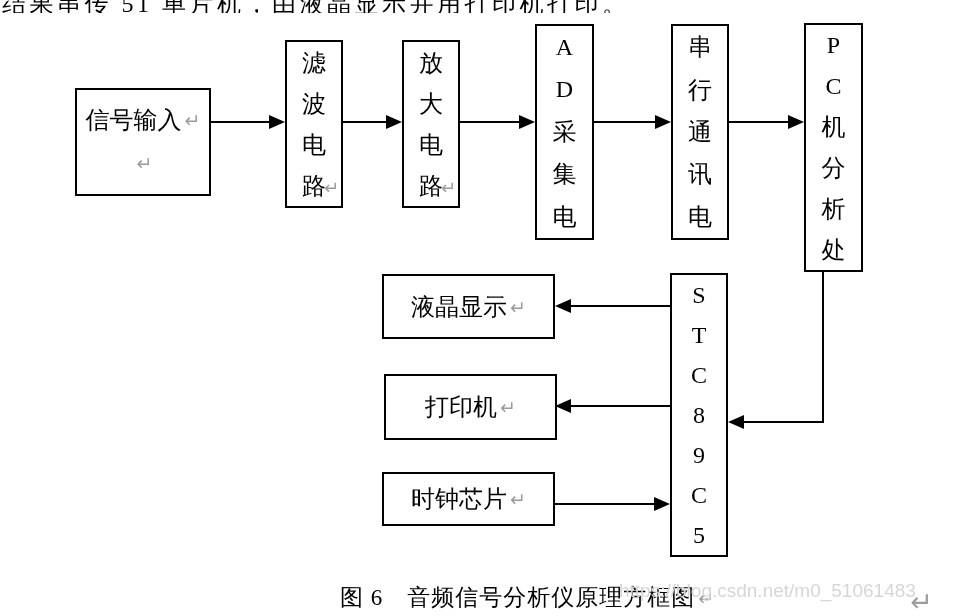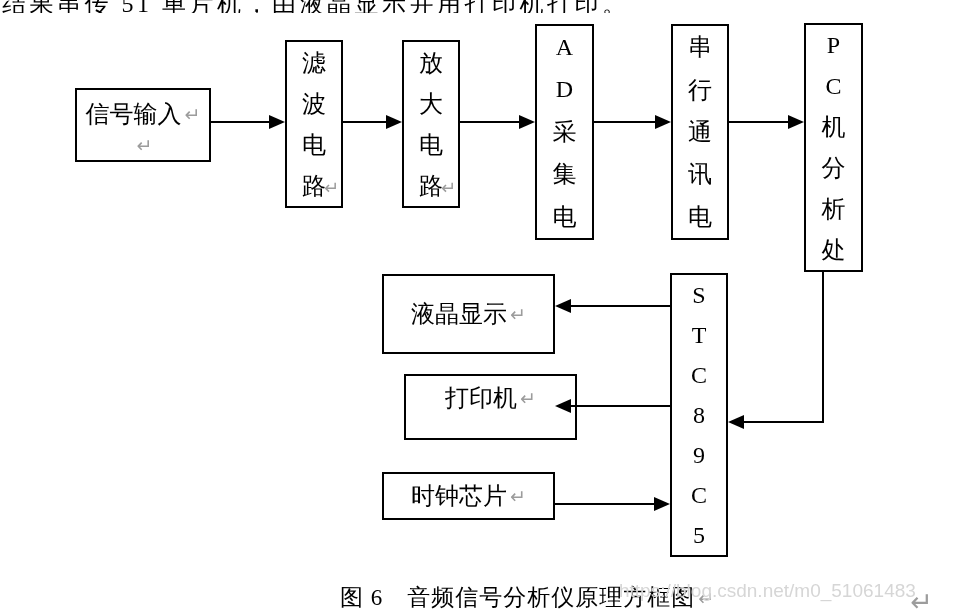--- a/index.html
+++ b/index.html
@@ -40,21 +40,21 @@
 </style>
 </head>
 <body>
 
 <div id="page">
 
   <div id="top-text-clip">
     <div>结果串传 51 单片机，由液晶显示并用打印机打印。</div>
   </div>
 
-  <div class="box hbox" style="left:75px;top:88px;width:136px;height:74px;padding-top:8px;">
+  <div class="box hbox" style="left:75px;top:88px;width:136px;height:108px;padding-top:8px;">
     <div class="line">
       <span>信号输入</span>
         <span class="ret">↵</span>
     </div>
     <div class="line">
         <span class="ret">↵</span>
     </div>
   </div>
 
   <div class="box vbox" style="left:285px;top:40px;width:58px;height:168px;">
@@ -120,35 +120,35 @@
   <div class="hline" style="left:594px;top:121px;width:61px;"></div>
   <div class="head-r" style="left:655px;top:115px;"></div>
 
   <div class="hline" style="left:729px;top:121px;width:59px;"></div>
   <div class="head-r" style="left:788px;top:115px;"></div>
 
   <div class="vline" style="left:822px;top:272px;height:151px;"></div>
   <div class="hline" style="left:743px;top:421px;width:81px;"></div>
   <div class="head-l" style="left:728px;top:415px;"></div>
 
-  <div class="box hbox" style="left:382px;top:274px;width:173px;height:80px;justify-content:center;">
+  <div class="box hbox" style="left:382px;top:274px;width:173px;height:65px;justify-content:center;">
     <div class="line">
       <span>液晶显示</span>
         <span class="ret">↵</span>
     </div>
   </div>
 
-  <div class="box hbox" style="left:404px;top:374px;width:173px;height:66px;">
+  <div class="box hbox" style="left:384px;top:374px;width:173px;height:66px;justify-content:center;">
     <div class="line">
       <span>打印机</span>
         <span class="ret">↵</span>
     </div>
   </div>
 
-  <div class="box hbox" style="left:382px;top:472px;width:173px;height:48px;justify-content:center;">
+  <div class="box hbox" style="left:382px;top:472px;width:173px;height:54px;justify-content:center;">
     <div class="line">
       <span>时钟芯片</span>
         <span class="ret">↵</span>
     </div>
   </div>
 
   <div class="box vbox" style="left:670px;top:273px;width:58px;height:284px;">
     <div class="vchars pitch42">
         <div>S</div>
         <div>T</div>

